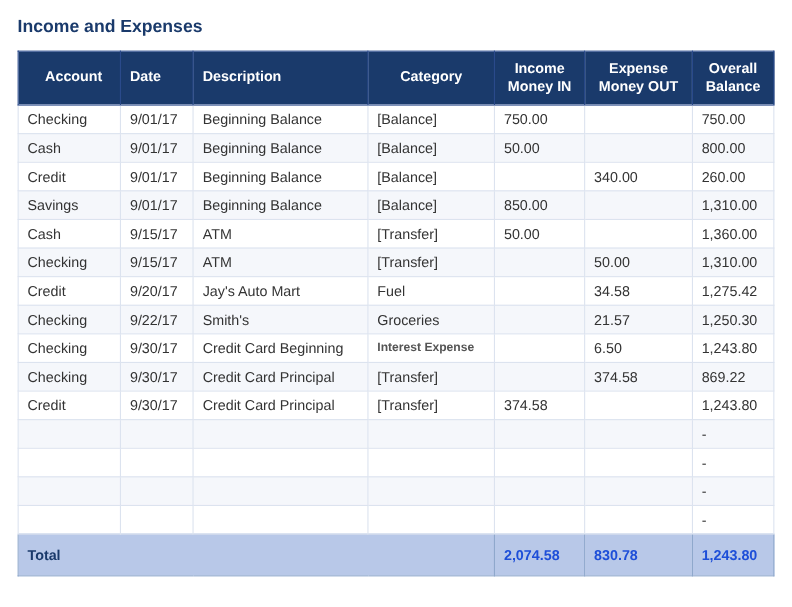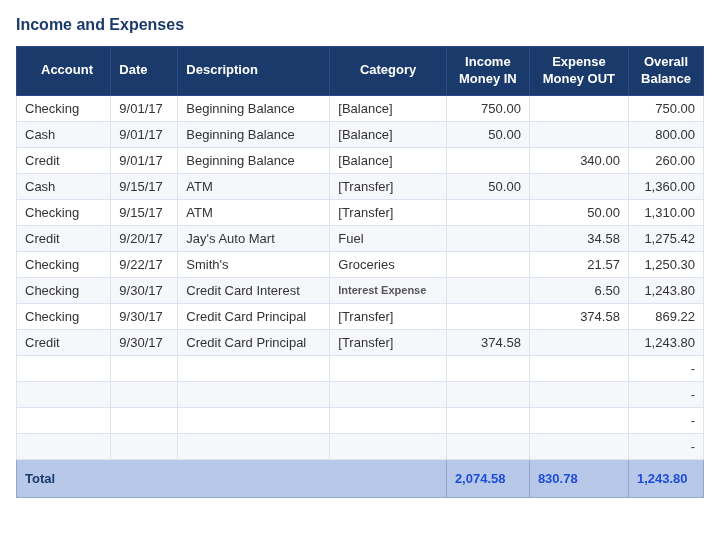--- a/index.html
+++ b/index.html
@@ -50,21 +50,20 @@
     tbody tr:nth-child(even) {
       background-color: #f5f7fb;
     }
     tbody td {
       padding: 5px 8px;
       color: #333;
       border: 1px solid #dce3ef;
       vertical-align: middle;
     }
     tbody td.num {
-      text-align: right;
       margin-left: 12px;
     }
     tbody td.cat-small {
       font-size: 11px;
       color: #555;
       font-weight: bold;
     }
     tfoot tr {
       background-color: #b8c8e8;
       font-weight: bold;
@@ -121,20 +120,29 @@
       <tr>
         <td>Credit</td>
         <td>9/01/17</td>
         <td>Beginning Balance</td>
         <td>[Balance]</td>
         <td class="num"></td>
         <td class="num">340.00</td>
         <td class="num">260.00</td>
       </tr>
       <tr>
+        <td>Savings</td>
+        <td>9/01/17</td>
+        <td>Beginning Balance</td>
+        <td>[Balance]</td>
+        <td class="num">850.00</td>
+        <td class="num"></td>
+        <td class="num">1,310.00</td>
+      </tr>
+      <tr>
         <td>Cash</td>
         <td>9/15/17</td>
         <td>ATM</td>
         <td>[Transfer]</td>
         <td class="num">50.00</td>
         <td class="num"></td>
         <td class="num">1,360.00</td>
       </tr>
       <tr>
         <td>Checking</td>
@@ -159,21 +167,21 @@
         <td>9/22/17</td>
         <td>Smith's</td>
         <td>Groceries</td>
         <td class="num"></td>
         <td class="num">21.57</td>
         <td class="num">1,250.30</td>
       </tr>
       <tr>
         <td>Checking</td>
         <td>9/30/17</td>
-        <td>Credit Card Interest</td>
+        <td>Credit Card Beginning</td>
         <td class="cat-small">Interest Expense</td>
         <td class="num"></td>
         <td class="num">6.50</td>
         <td class="num">1,243.80</td>
       </tr>
       <tr>
         <td>Checking</td>
         <td>9/30/17</td>
         <td>Credit Card Principal</td>
         <td>[Transfer]</td>

